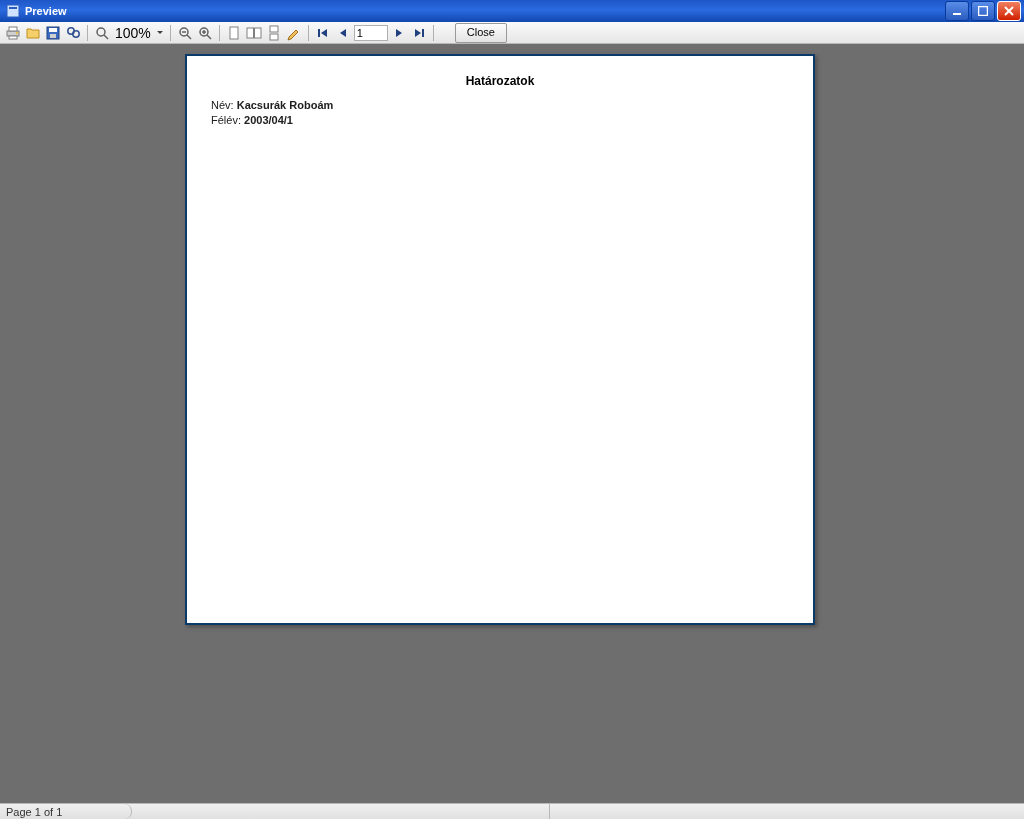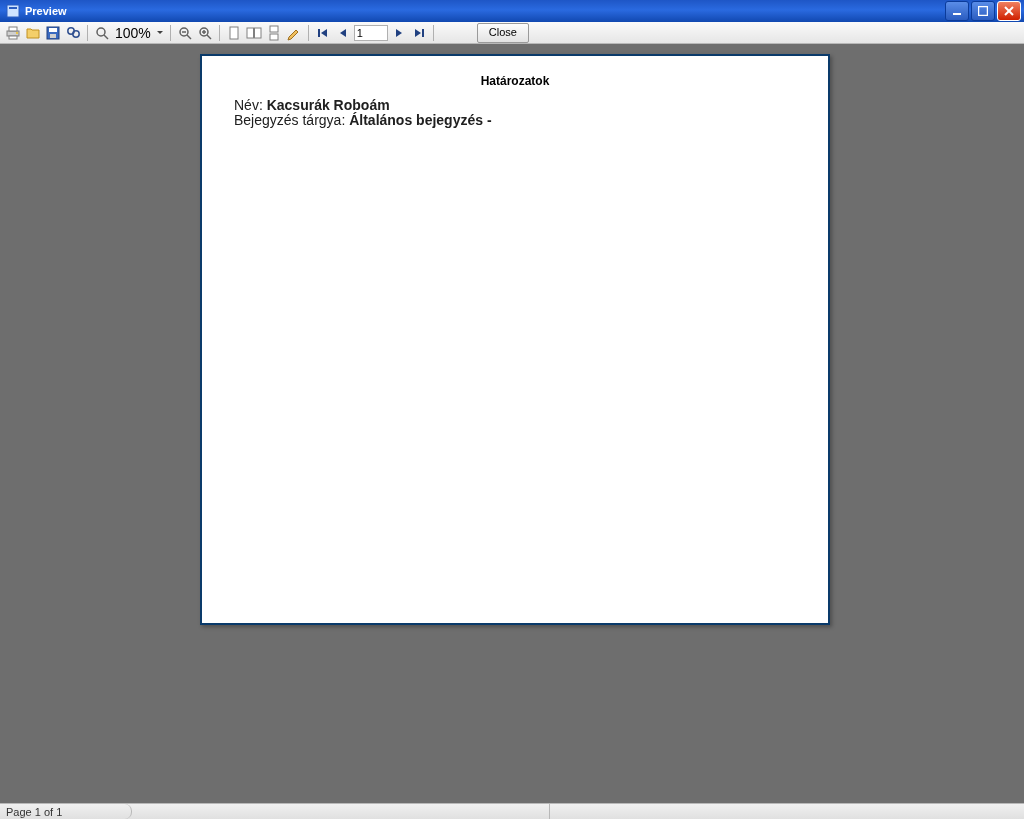--- a/index.html
+++ b/index.html
@@ -79,21 +79,21 @@
   .page-input {
     width: 28px;
     height: 14px;
     font-size: 11px;
     border: 1px solid #b0b0b0;
     background: #fff;
     text-align: left;
     padding: 0 2px;
   }
   .close-btn {
-    margin-left: 38px;
+    margin-left: 16px;
     width: 50px;
     height: 18px;
     font-size: 11px;
     border: 1px solid #9a9a9a;
     background: linear-gradient(to bottom, #fdfdfd, #e2e2e2);
     border-radius: 2px;
     text-align: center;
     line-height: 16px;
     cursor: default;
   }
@@ -104,39 +104,39 @@
     top: 44px;  
     left: 0;
     right: 0;
     bottom: 15px; 
     background: #6e6e6e;
     overflow: hidden;
   }
   .page {
     position: absolute;
     top: 10px;
-    left: 200px;
+    left: 185px;
     width: 630px;
     height: 571px;
     background: #fff;
     border: 2px solid #0a3a6a;
     box-shadow: 2px 2px 4px rgba(0,0,0,0.3);
     box-sizing: border-box;
     padding: 16px 20px;
   }
   .page h1 {
     font-size: 12px;
     font-weight: bold;
     text-align: center;
     margin: 2px 0 10px 0;
   }
   .page .line {
-    font-size: 14px;
+    font-size: 11px;
     line-height: 14px;
-    margin: 1px 12px;
+    margin: 1px 4px;
     color: #202020;
   }
   .page .line b { font-weight: bold; }
 
   
   .statusbar {
     position: absolute;
     left: 0; right: 0; bottom: 0;
     height: 15px;
     background: linear-gradient(to bottom, #f0f0f0, #e0e0e0);
@@ -308,26 +308,26 @@
   <div class="page">
     <h1>Határozatok</h1>
 
     <div class="line">
       <span>Név:</span>
       <b>Kacsurák Roboám</b>
     </div>
 
 
 
-
-
     <div class="line">
-      <span>Bejegyzés tárgya:</span>
-      <b>Általános bejegyzés -</b>
+      <span>Félév:</span>
+      <b>2003/04/1</b>
     </div>
+
+
 
   </div>
 </div>
 
 <div class="statusbar">
   <div class="status-cell c1">Page 1 of 1</div>
   <div class="status-cell c2"></div>
   <div class="status-cell c3"></div>
 </div>
 

